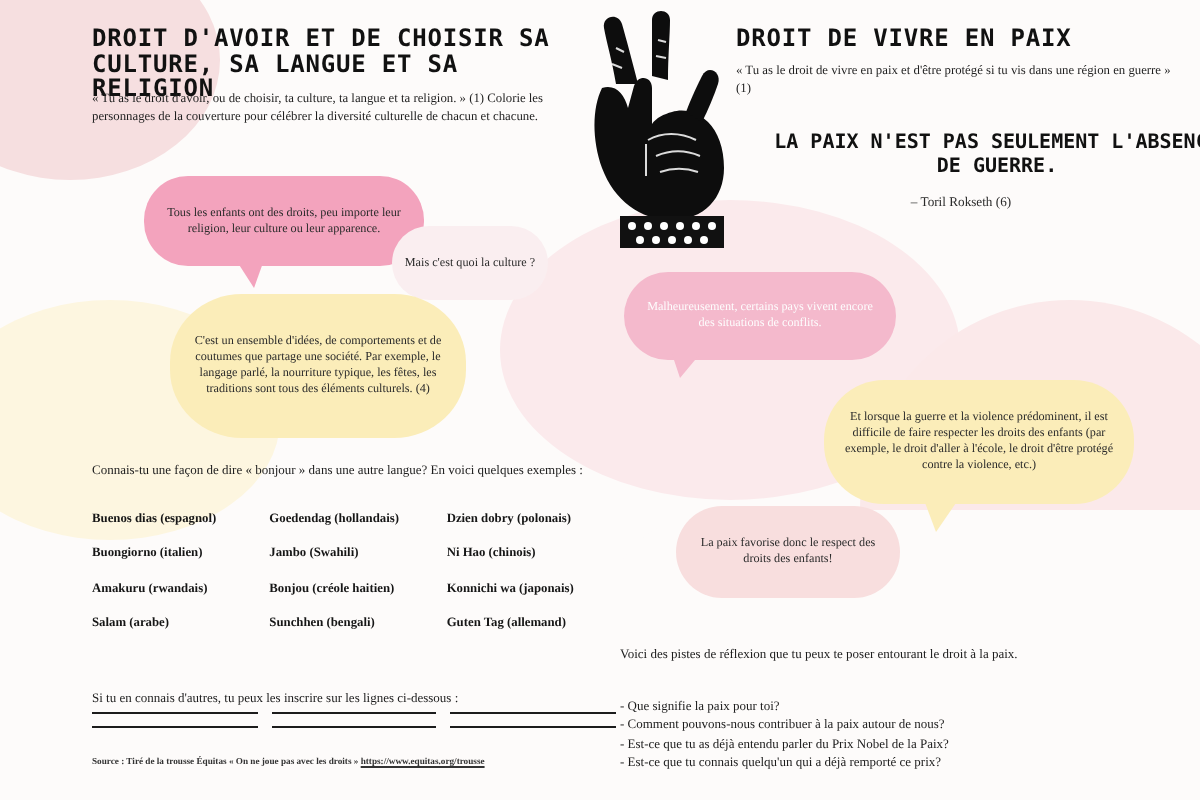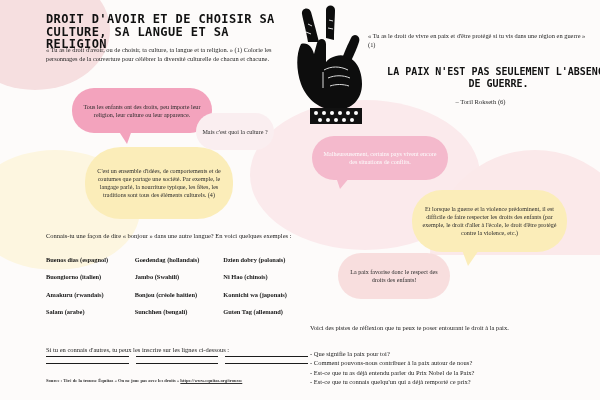--- a/index.html
+++ b/index.html
@@ -111,20 +111,21 @@
 
   <div class="blob blob-pink-tl"></div>
   <div class="blob blob-yellow-bl"></div>
   <div class="blob blob-pink-mid"></div>
   <div class="blob blob-pink-right"></div>
   <div class="blob-white-cut" style="position:absolute;z-index:1;"></div>
 
   <div class="h-title head-left">DROIT D'AVOIR ET DE CHOISIR SA CULTURE, SA LANGUE ET SA RELIGION</div>
   <div class="quote q-left">« Tu as le droit d'avoir, ou de choisir, ta culture, ta langue et ta religion. » (1) Colorie les personnages de la couverture pour célébrer la diversité culturelle de chacun et chacune.</div>
 
+  <div class="h-title head-right">DROIT DE VIVRE EN PAIX</div>
   <div class="quote q-right">« Tu as le droit de vivre en paix et d'être protégé si tu vis dans une région en guerre » (1)</div>
   <div class="h-sub">LA PAIX N'EST PAS SEULEMENT L'ABSENCE DE GUERRE.</div>
   <div class="attrib">– Toril Rokseth (6)</div>
 
   <svg class="hand" viewBox="0 0 84 126">
     <g fill="#0d0d0d">
       <path d="M20 38 C18 26 15 16 14 10 C13 4 21 2 23 8 C25 15 28 26 31 38 Z"></path>
       <path d="M38 34 C38 22 38 12 38 6 C38 0 47 0 47 6 C47 13 46 24 46 36 Z"></path>
       <path d="M13 40 C8 50 8 66 13 80 C19 96 32 106 48 106 C64 106 74 95 74 80 C74 70 71 62 66 57 C61 52 54 50 48 52 C44 53 40 55 38 58 L38 40 C38 34 31 33 29 39 L26 50 C24 43 20 38 13 40 Z"></path>
       <path d="M55 52 C58 44 61 38 63 34 C66 28 73 32 71 38 C69 44 66 51 63 57 Z"></path>

